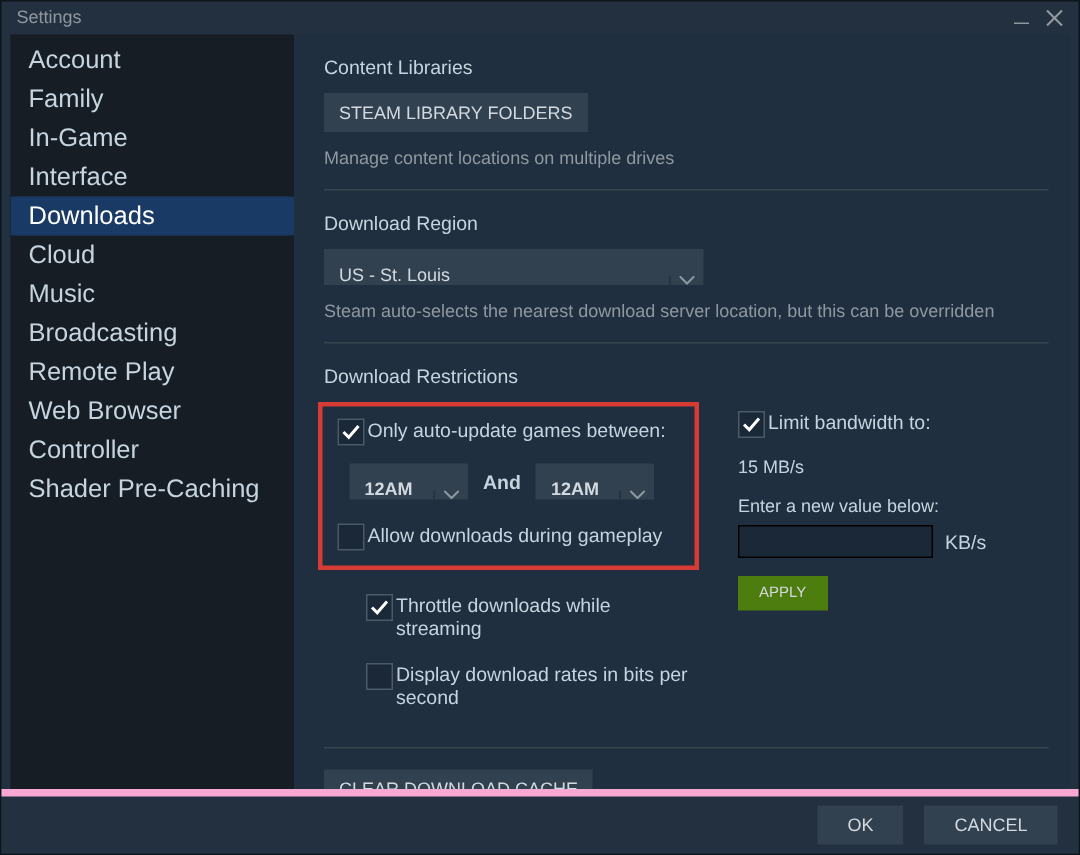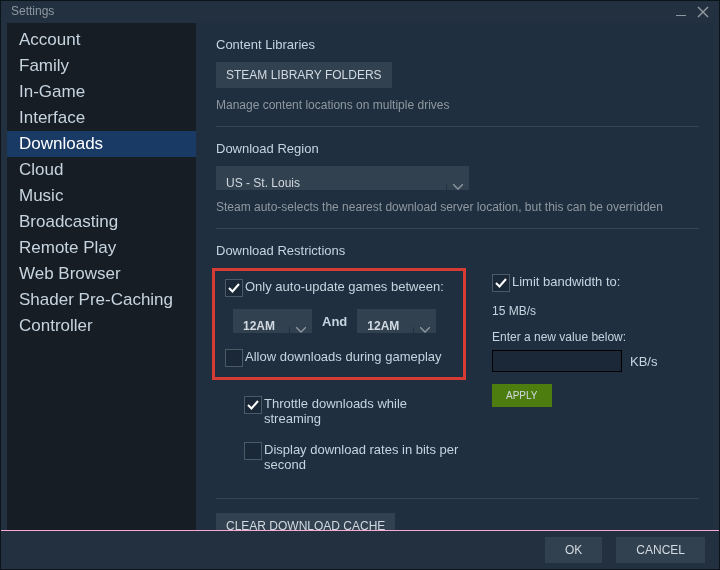--- a/index.html
+++ b/index.html
@@ -29,21 +29,21 @@
   .chk-row{display:flex;gap:2px;margin:16px 0 12px 0;}
   .chk{width:16px;height:16px;background:#1b2838;border:1px solid #4b5a67;display:flex;align-items:center;justify-content:center;flex-shrink:0;}
   .chk svg{display:block;}
   .time-row{display:flex;align-items:center;gap:10px;margin:6px 0 12px 8px;font-weight:bold;}
   .time-drop .select-val{min-width:36px;}
   .val-text{color:#c6d4df;font-size:12px;margin:4px 0;}
   .input{background:#1b2838;border:1px solid #000;height:20px;width:120px;color:#c6d4df;padding:0 4px;font-size:12px;}
   .kb-row{display:flex;align-items:center;gap:8px;margin:6px 0;}
   .apply-btn{background:#4d7c0f;border:none;color:#d2d9e0;padding:6px 14px;font-size:10px;margin-top:6px;}
   .lower-chk{margin-left:28px;}
-  .footer{position:absolute;bottom:0;left:0;right:0;height:38px;background:#22303f;border-top:1px solid #f9a8d4;display:flex;justify-content:flex-end;align-items:center;padding-right:14px;gap:14px;}
+  .footer{position:absolute;bottom:0;left:0;right:0;height:38px;background:#22303f;border-top:5px solid #f9a8d4;display:flex;justify-content:flex-end;align-items:center;padding-right:14px;gap:14px;}
   .foot-btn{background:#32414f;border:none;color:#d2d9e0;padding:6px 20px;font-size:12px;cursor:default;}
 </style>
 </head>
 <body>
 
 <div class="window">
 
   <div class="titlebar">
     <span>Settings</span>
     <div class="titlebar-spacer"></div>
@@ -66,22 +66,22 @@
       <div class="side-item">Account</div>
       <div class="side-item">Family</div>
       <div class="side-item">In-Game</div>
       <div class="side-item">Interface</div>
       <div class="side-item active">Downloads</div>
       <div class="side-item">Cloud</div>
       <div class="side-item">Music</div>
       <div class="side-item">Broadcasting</div>
       <div class="side-item">Remote Play</div>
       <div class="side-item">Web Browser</div>
+      <div class="side-item">Controller</div>
       <div class="side-item">Shader Pre-Caching</div>
-      <div class="side-item">Controller</div>
     </div>
 
     <div class="content">
 
       <div class="section-title first">Content Libraries</div>
       <div class="btn long">STEAM LIBRARY FOLDERS</div>
       <div class="desc">Manage content locations on multiple drives</div>
 
       <hr class="divider">
 

